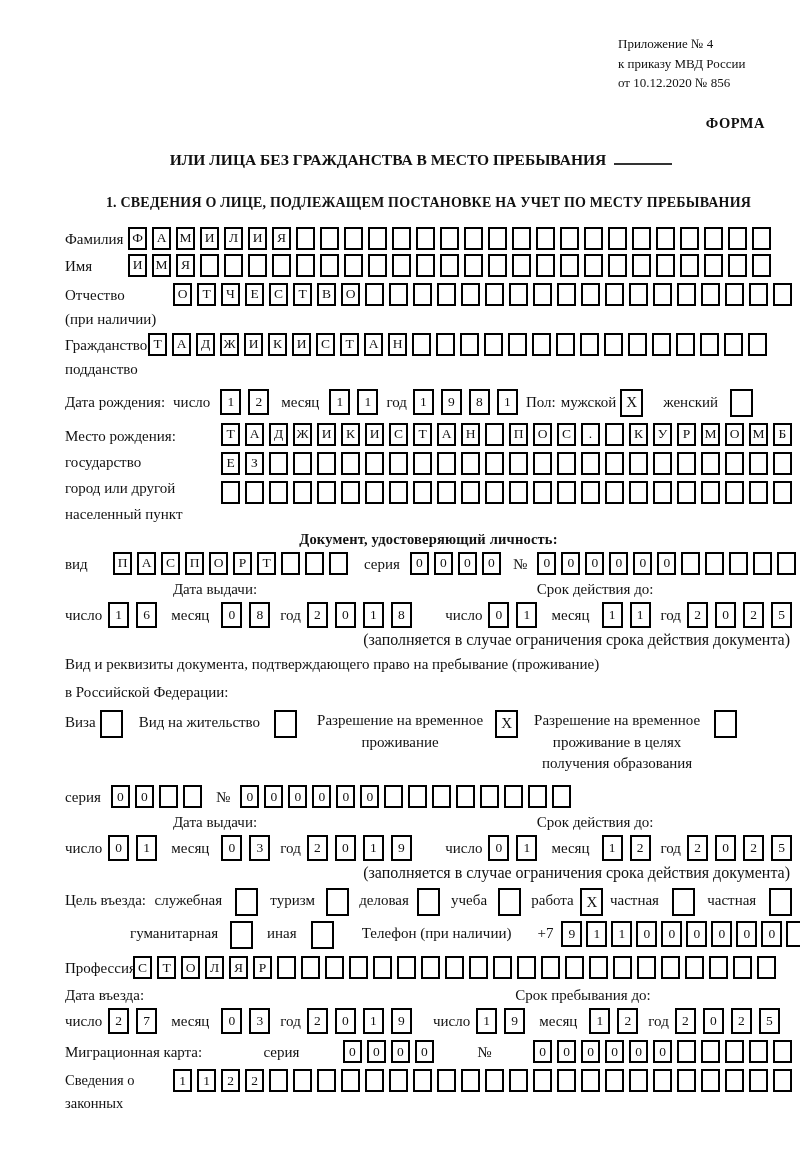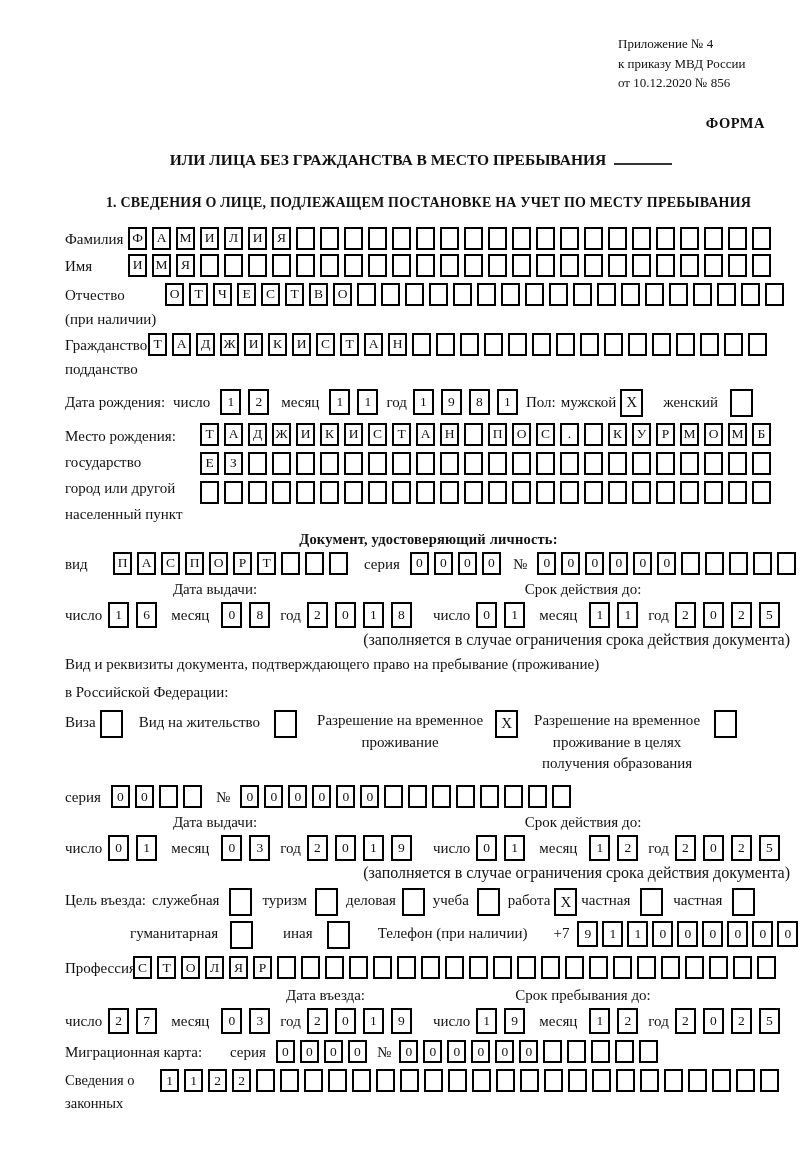--- a/index.html
+++ b/index.html
@@ -26,21 +26,21 @@
         font-size:13.5px;background:#fff;flex:0 0 auto;}
   .dcells .cell{width:21px;height:26px;}
   .dcells{gap:7px;}
   .box .cell{width:23px;height:28px;font-size:15px;}
 
   .dlabel{font-size:15px;padding-top:5px;}
   .dhead{font-size:15px;}
   .foot{font-size:16px;}
   .intro{font-size:15px;line-height:1.3;}
   .optlines{font-size:15px;text-align:center;line-height:1.45;}
-  .mt4{margin-top:4px;}.mt6{margin-top:6px;}.mt8{margin-top:8px;}
+  .mt4{margin-top:4px;}.mt6{margin-top:6px;justify-content:space-between;}.mt8{margin-top:8px;}
 </style>
 </head>
 <body>
 
 <div class="page">
 
   <div class="appendix">
     <div>Приложение № 4</div>
     <div>к приказу МВД России</div>
     <div>от 10.12.2020 № 856</div>
@@ -529,21 +529,21 @@
     <span class="cells box" style="margin-left:10px">
         <span class="cell"></span>
       </span>
   </div>
 
   <div class="frow" style="margin-top:5px;margin-left:65px">
     <span class="flabel">гуманитарная</span>
     <span class="cells box" style="margin-left:12px">
         <span class="cell"></span>
       </span>
-    <span class="flabel" style="margin-left:30px">иная</span>
+    <span class="flabel" style="margin-left:14px">иная</span>
     <span class="cells box" style="margin-left:14px">
         <span class="cell"></span>
       </span>
     <span class="flabel" style="margin-left:28px">Телефон (при наличии)</span>
     <span class="flabel" style="margin-left:26px">+7</span>
     <span class="cells dcells" style="margin-left:8px;gap:4px">
         <span class="cell">9</span>
         <span class="cell">1</span>
         <span class="cell">1</span>
         <span class="cell">0</span>
@@ -584,21 +584,21 @@
         <span class="cell"></span>
         <span class="cell"></span>
         <span class="cell"></span>
         <span class="cell"></span>
         <span class="cell"></span>
       </span>
   </div>
 
   <div class="frow mt8">
     <div style="width:368px">
-      <div class="dhead" style="text-align:right;width:300px">Дата въезда:</div>
+      <div class="dhead" style="text-align:left;width:300px">Дата въезда:</div>
       <div class="frow mt4">
         <span class="dlabel">число</span>
         <span class="cells dcells" style="margin-left:6px">
             <span class="cell">2</span>
             <span class="cell">7</span>
           </span>
         <span class="dlabel" style="margin-left:14px">месяц</span>
         <span class="cells dcells" style="margin-left:12px">
             <span class="cell">0</span>
             <span class="cell">3</span>

